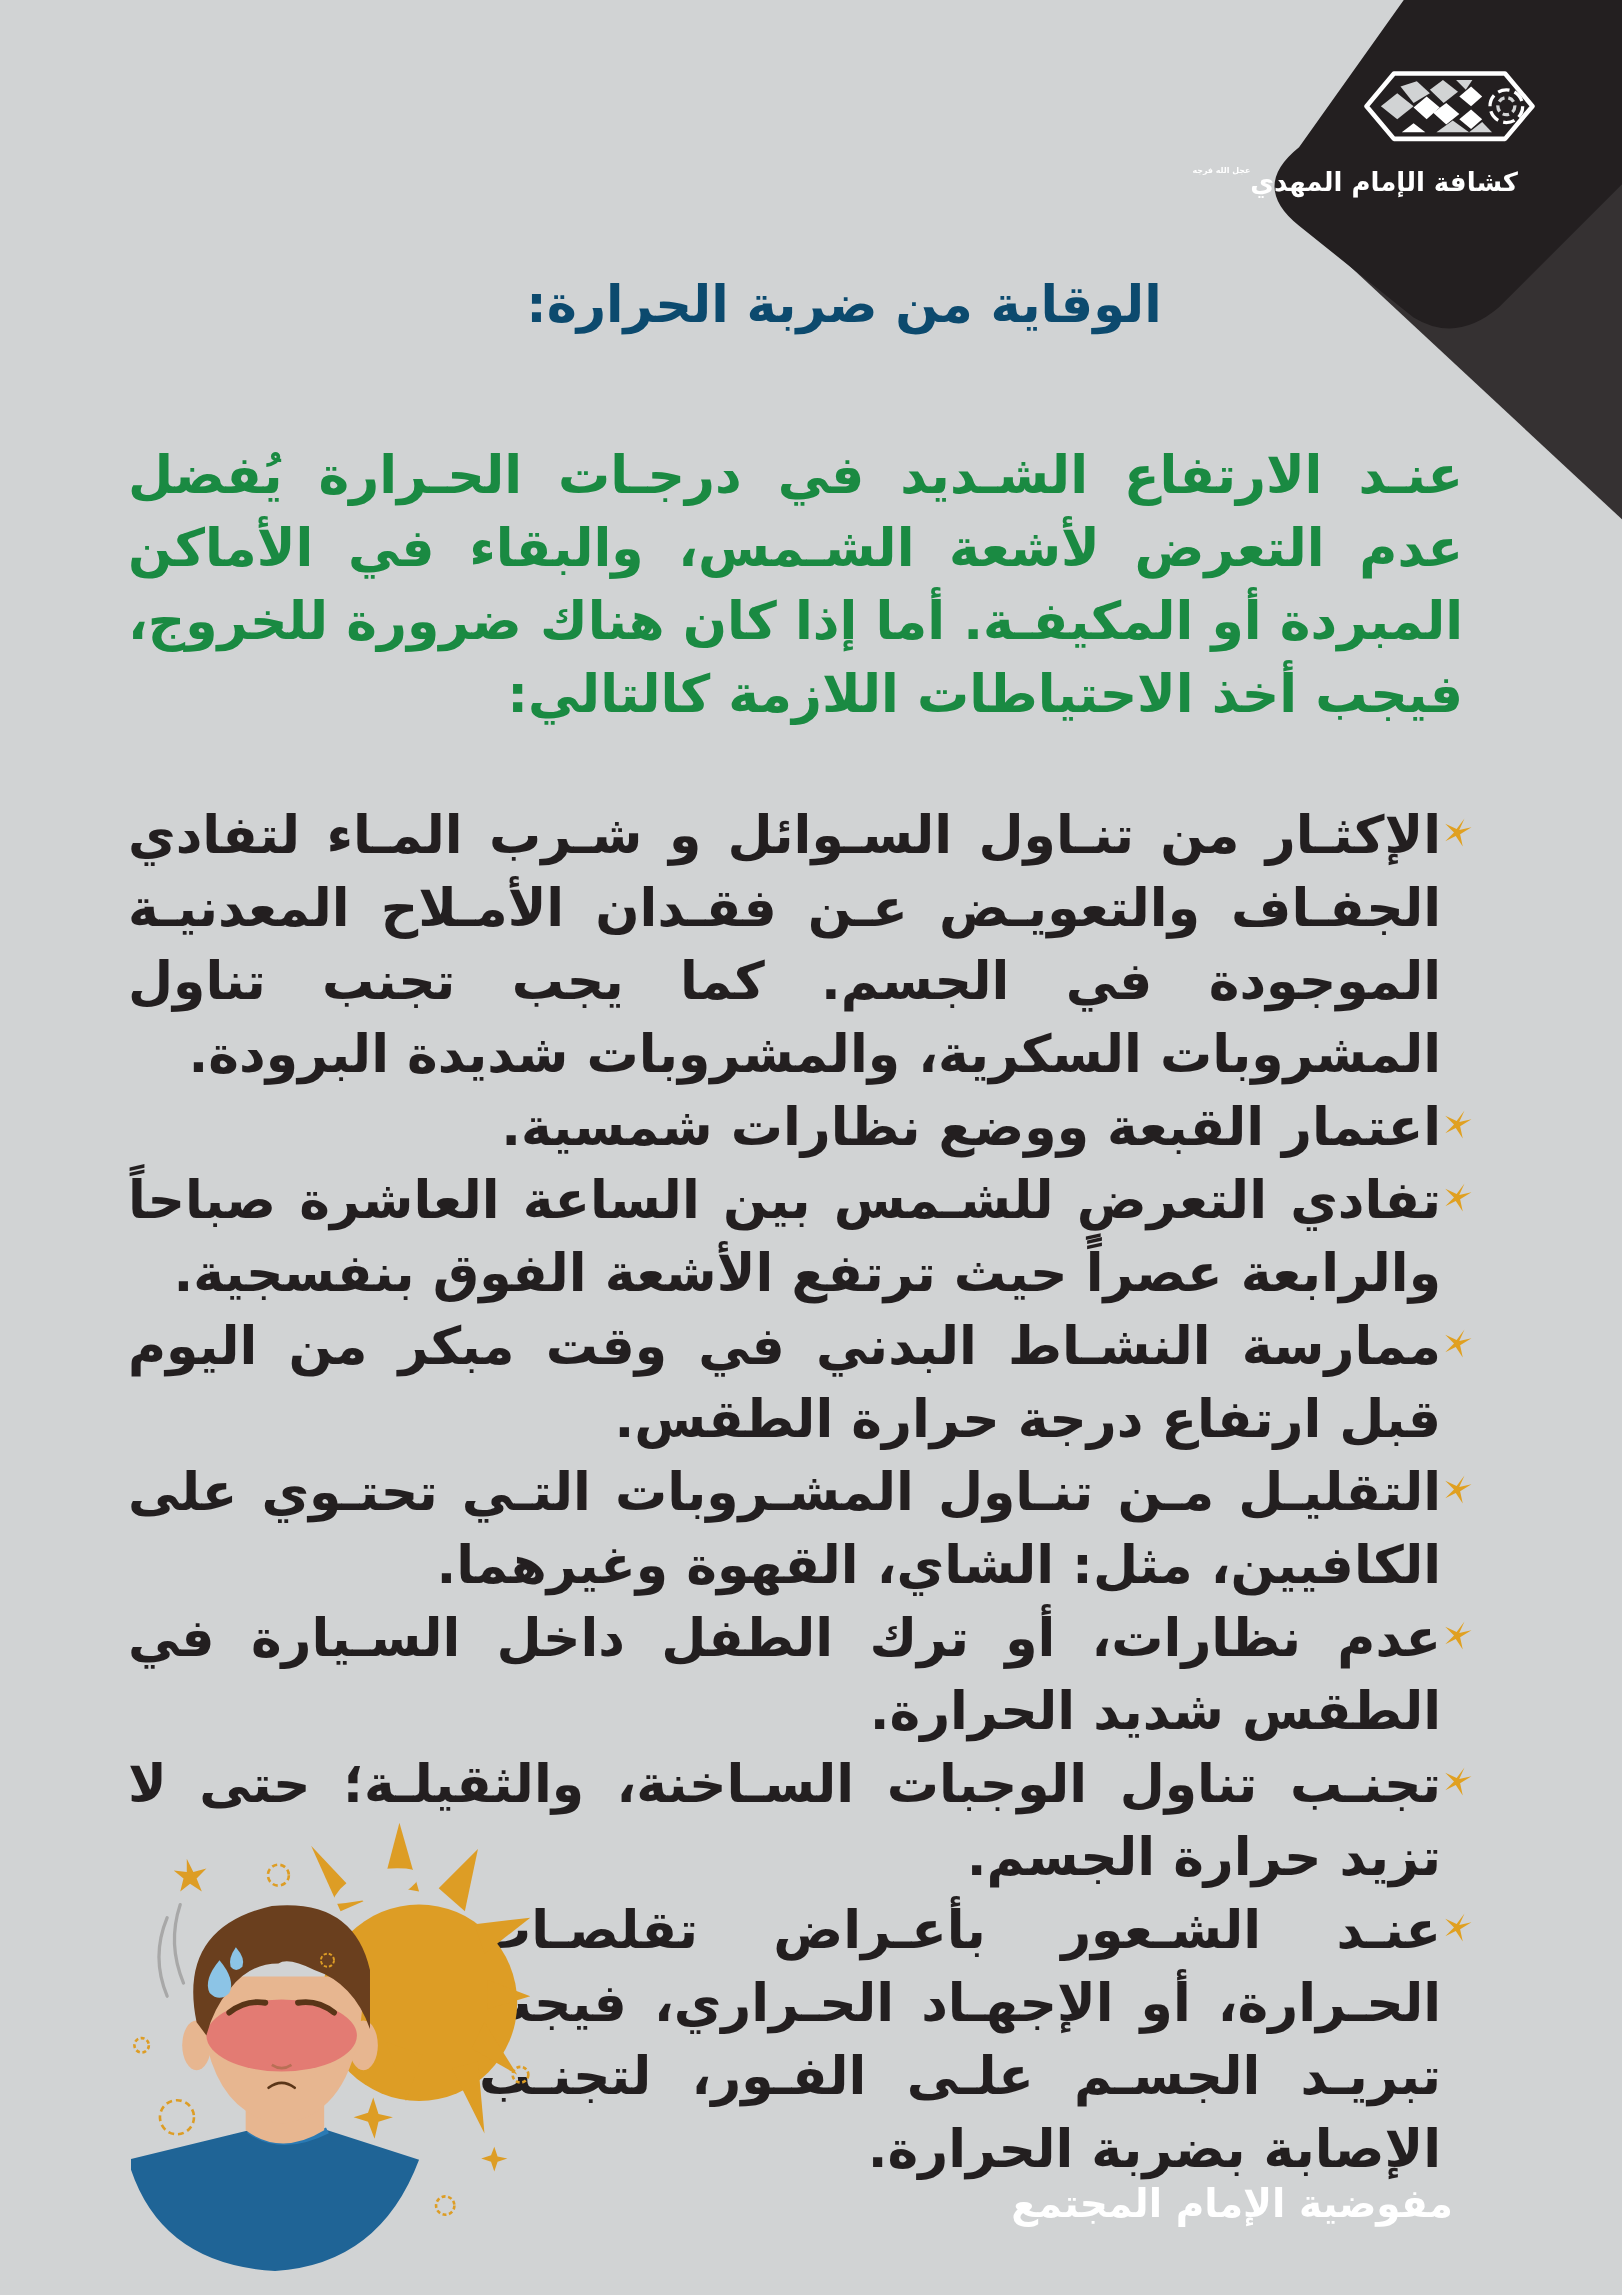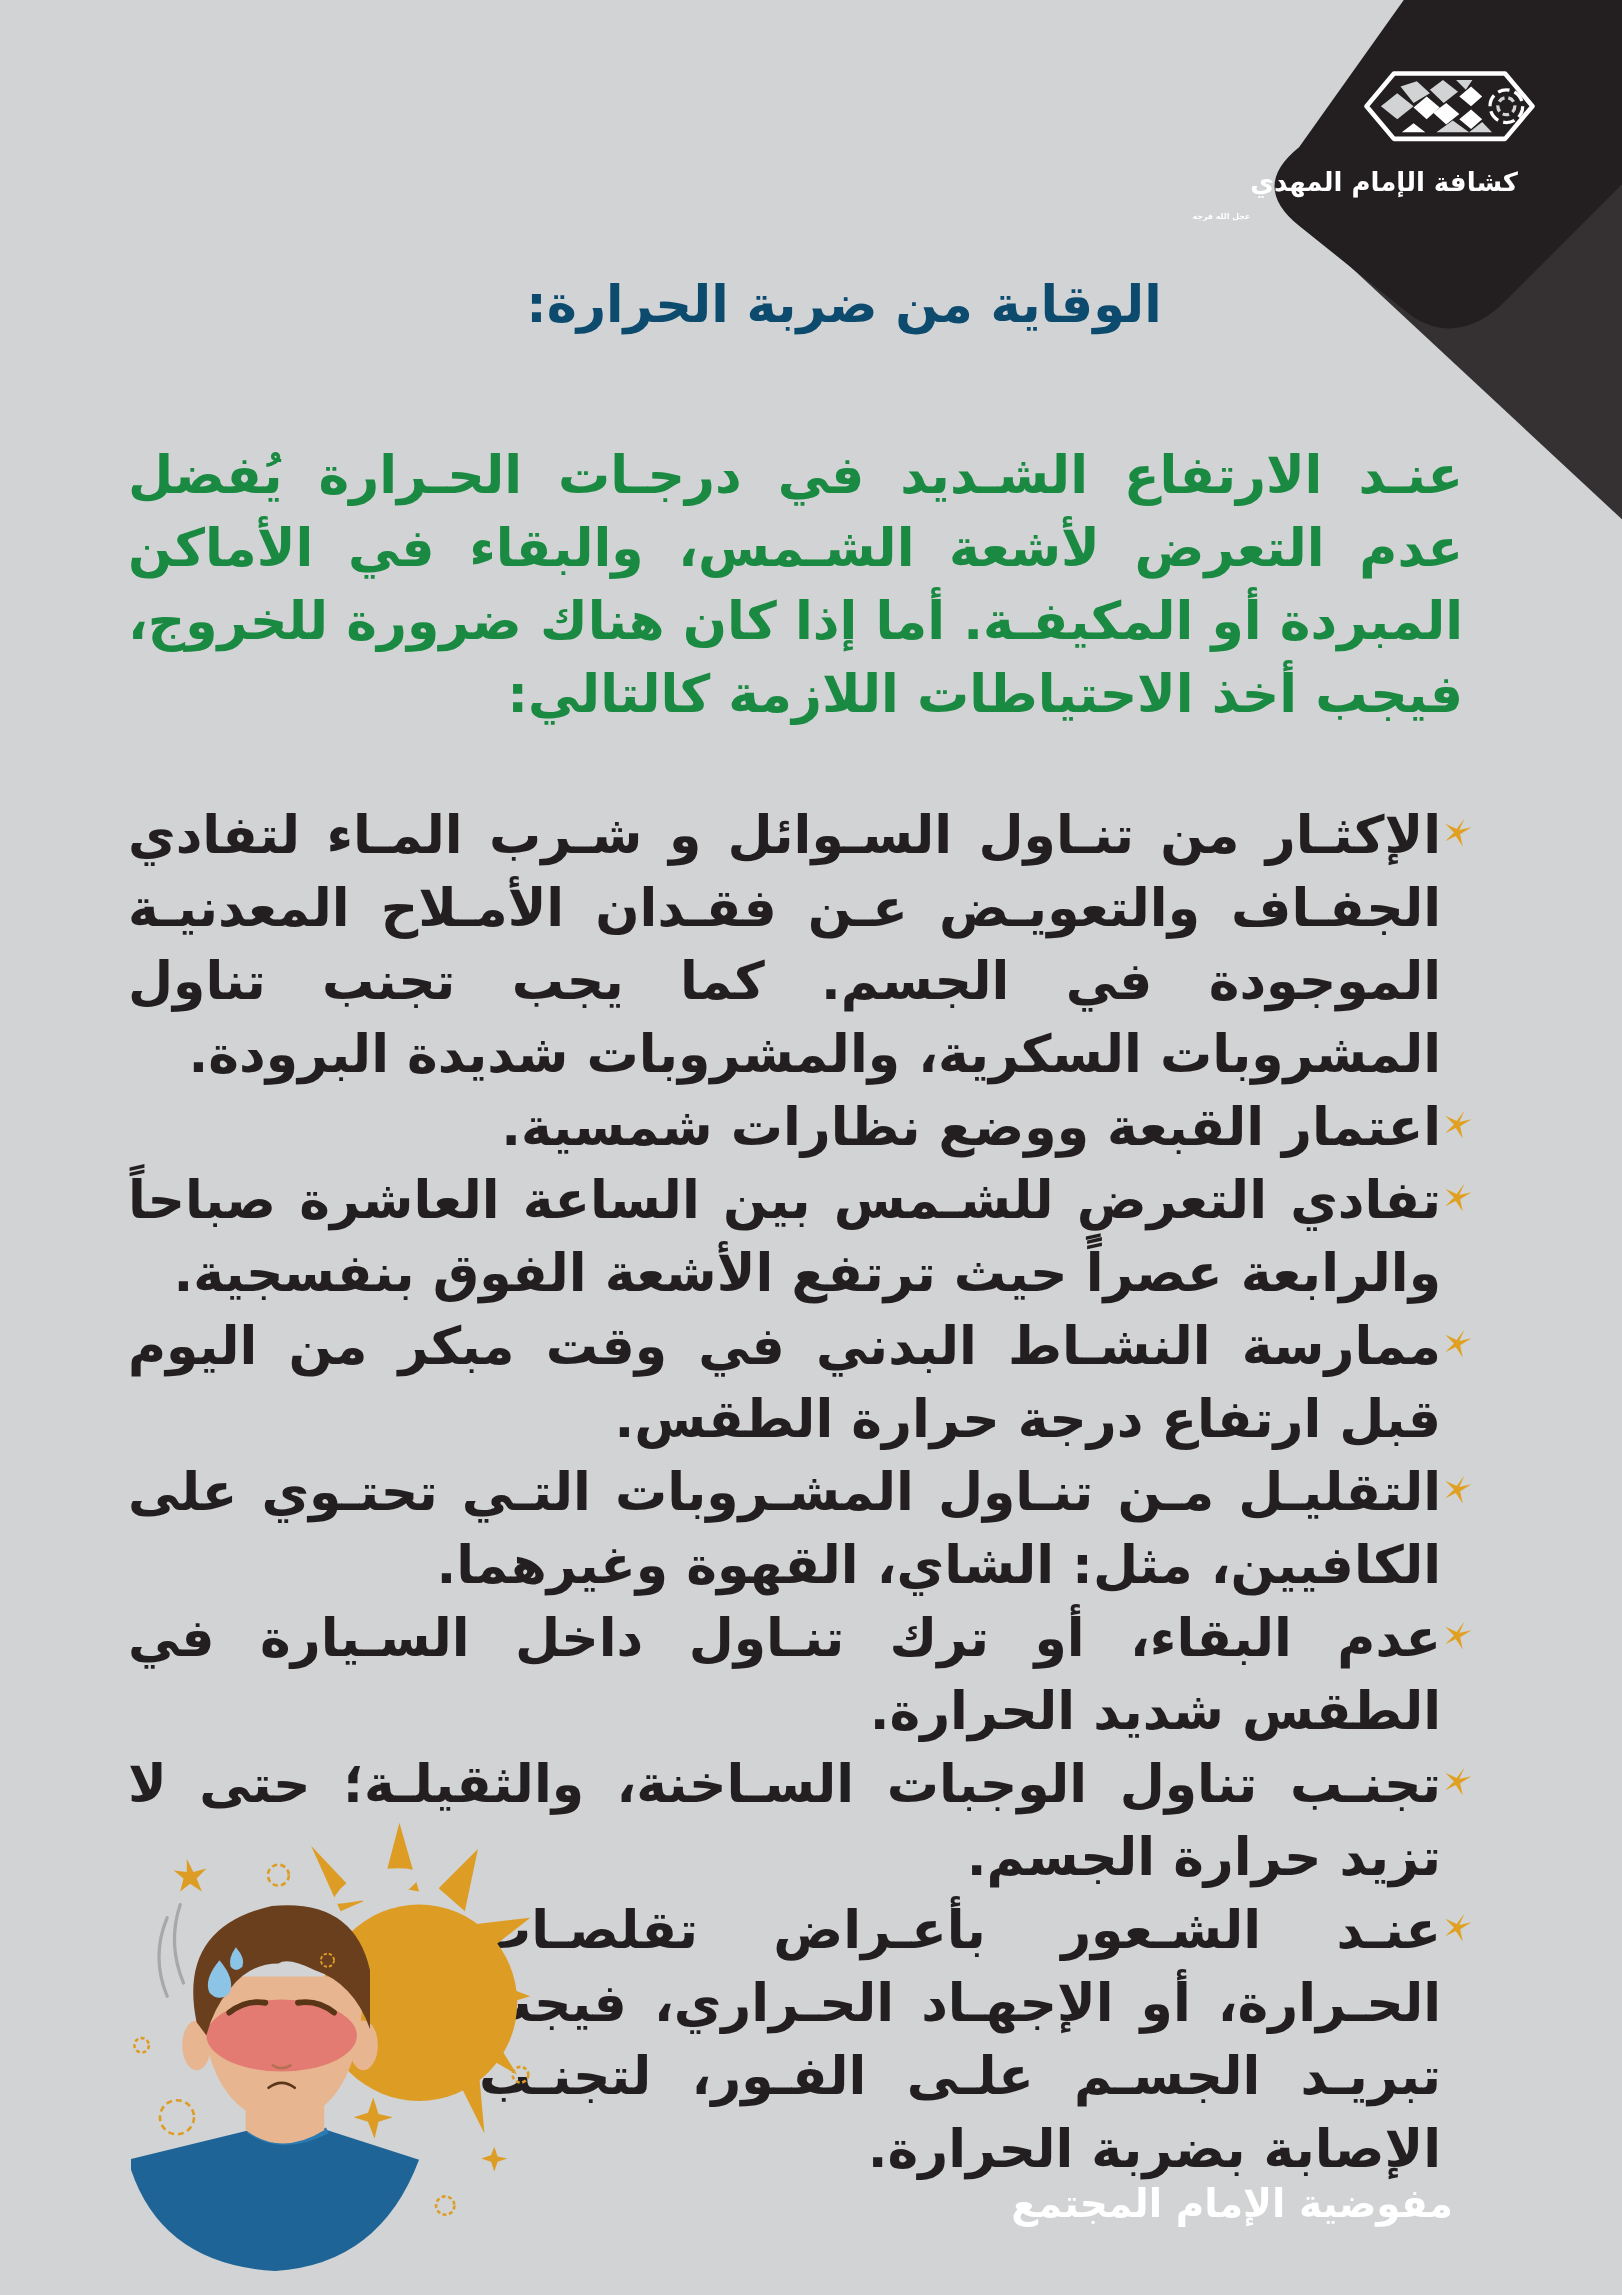--- a/index.html
+++ b/index.html
@@ -10,21 +10,21 @@
   }
   .corner-art { position:absolute; left:0; top:0; width:1623px; height:589px; pointer-events:none; }
   .logo-block { position:absolute; left:1348px; top:62px; width:222px; height:157px; direction:rtl; }
   .logo-mark { position:absolute; left:13px; top:5.2px; width:177px; height:98px; }
   .logo-name {
     position:absolute; right:52px; top:105px; white-space:nowrap;
     color:#ffffff; font-weight:bold; font-size:26px; letter-spacing:-0.7px;
     font-family:"DejaVu Sans", sans-serif;
   }
   .logo-honorific {
-    display:inline-block; font-size:7.9px; line-height:7.9px; vertical-align:top; margin-left:1.3px; color:#fff;margin-top:46px;
+    display:inline-block; font-size:7.9px; line-height:7.9px; vertical-align:top; margin-left:1.3px; color:#fff;
   }
 
   .title {
     position:absolute; left:0; width:1623px; top:262px; text-align:center; direction:rtl;
     padding-left:65px; box-sizing:border-box;
     color:#0c4a6e; font-weight:bold; font-size:51px; line-height:85px;
   }
 
   .content { position:absolute; left:128px; width:1335px; direction:rtl; text-align:justify;margin-top:33px; }
   .intro {
@@ -108,21 +108,21 @@
   <div class="bullet">
     <svg class="star" viewBox="0 0 40 40">
         <path d="M28,4 L22,17 L36,14 L23,22 L26,36 L18,24 L6,30 L16,20 L6,10 L19,16 Z" fill="#e0a021"></path>
       </svg>
     <span>التقليـل مـن تنـاول المشـروبات التـي تحتـوي على الكافيين، مثل: الشاي، القهوة وغيرهما.</span>
   </div>
   <div class="bullet">
     <svg class="star" viewBox="0 0 40 40">
         <path d="M28,4 L22,17 L36,14 L23,22 L26,36 L18,24 L6,30 L16,20 L6,10 L19,16 Z" fill="#e0a021"></path>
       </svg>
-    <span>عدم البقاء، أو ترك تنـاول داخل السـيارة في الطقس شديد الحرارة.</span>
+    <span>عدم نظارات، أو ترك الطفل داخل السـيارة في الطقس شديد الحرارة.</span>
   </div>
   <div class="bullet">
     <svg class="star" viewBox="0 0 40 40">
         <path d="M28,4 L22,17 L36,14 L23,22 L26,36 L18,24 L6,30 L16,20 L6,10 L19,16 Z" fill="#e0a021"></path>
       </svg>
     <span>تجنـب تناول الوجبات السـاخنة، والثقيلـة؛ حتى لا تزيد حرارة الجسم.</span>
   </div>
   <div class="bullet last">
     <svg class="star" viewBox="0 0 40 40">
         <path d="M28,4 L22,17 L36,14 L23,22 L26,36 L18,24 L6,30 L16,20 L6,10 L19,16 Z" fill="#e0a021"></path>

